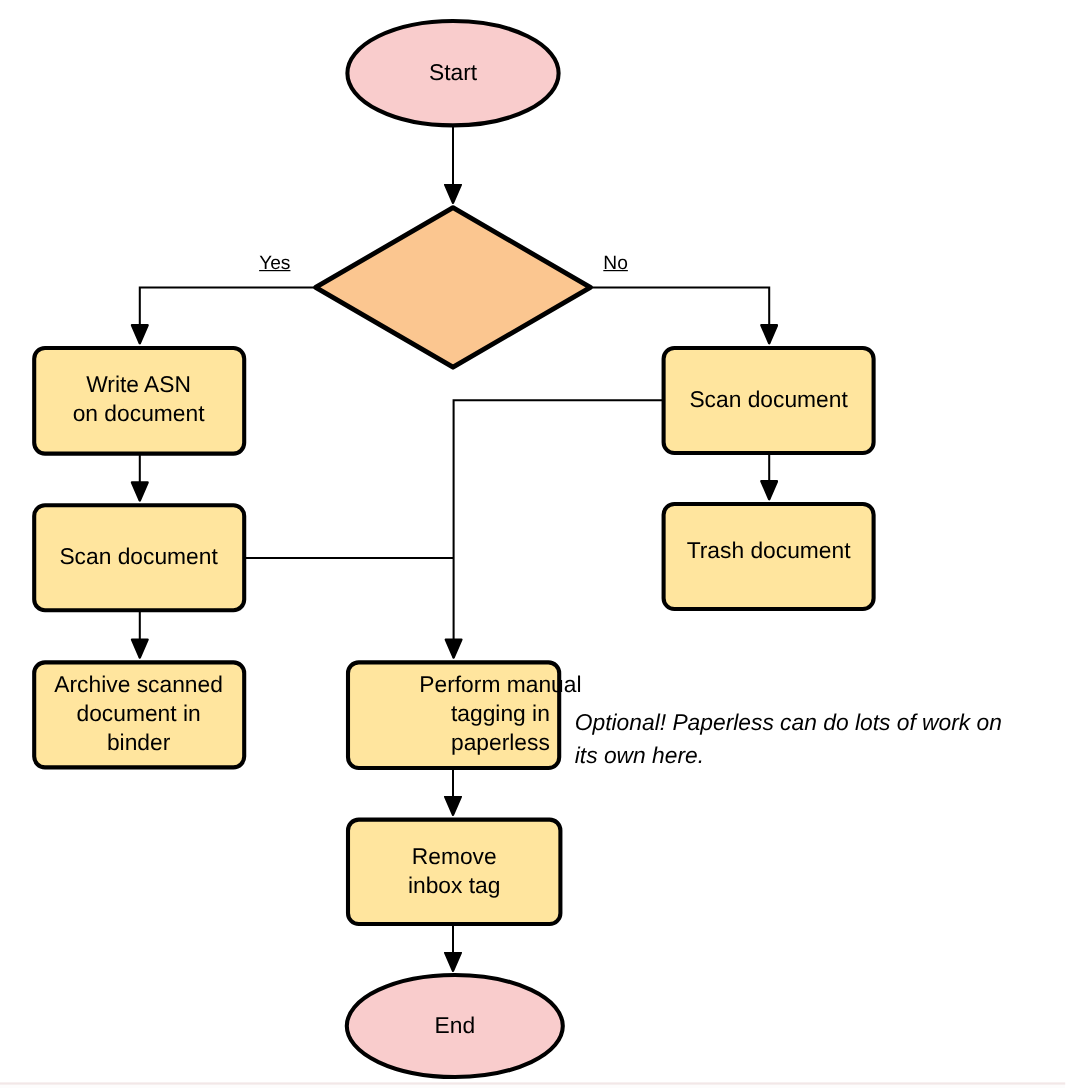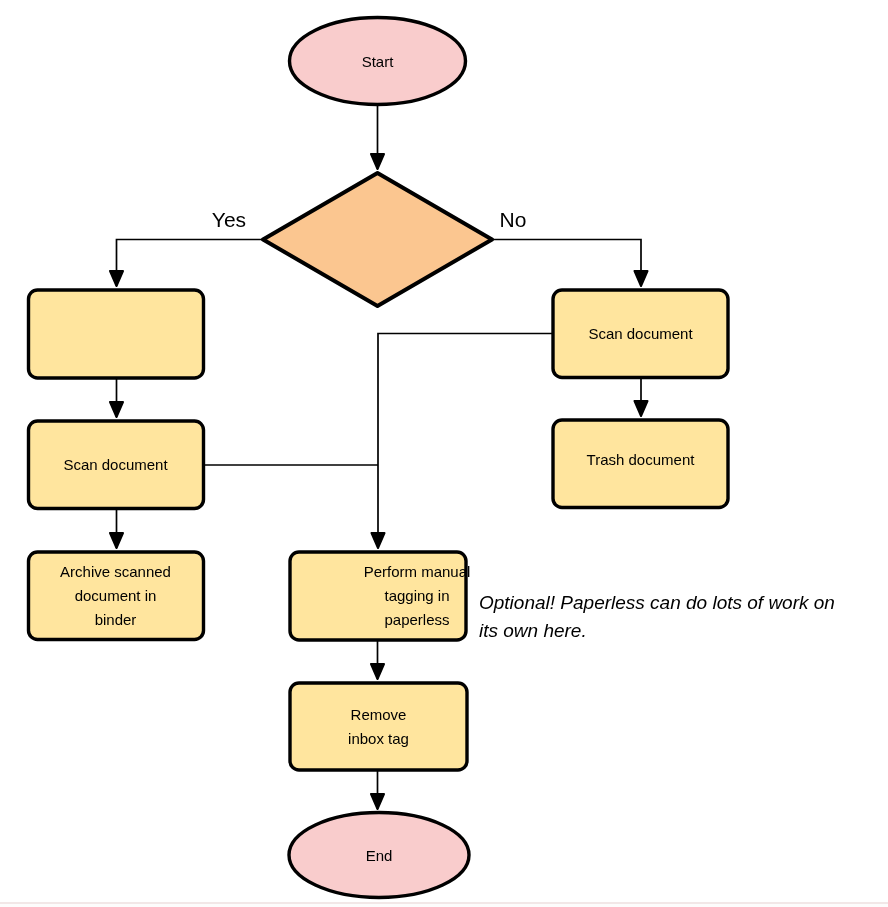--- a/index.html
+++ b/index.html
@@ -12,28 +12,29 @@
     font-family: "Liberation Sans", sans-serif;
   }
   .stage svg { position: absolute; left: 0; top: 0; }
   .lbl {
     position: absolute;
     display: flex;
     align-items: center;
     justify-content: center;
     text-align: center;
     color: #000000;
-    font-size: 15px;
+    font-size: 19px;
     line-height: 24px;
     white-space: pre-line;
     pointer-events: none;
   }
   .edge-lbl {
-    font-size: 21px;
+    font-size: 16px;
     line-height: 18px;
+    text-decoration: underline;
   }
   .note {
     position: absolute;
     left: 479px;
     top: 589px;
     width: 412px;
     color: #000000;
     font-size: 19px;
     line-height: 28px;
     font-style: italic;
@@ -96,20 +97,22 @@
     </g>
   </svg>
 
   <div class="lbl" style="left:290px; top:18px; width:175px; height:87px;">Start</div>
 
 
   <div class="lbl edge-lbl" style="left:199px; top:208px; width:60px; height:24px;">Yes</div>
 
   <div class="lbl edge-lbl" style="left:483px; top:208px; width:60px; height:24px;">No</div>
 
+  <div class="lbl" style="left:28px; top:290px; width:175px; height:88px;">Write ASN
+on document</div>
 
   <div class="lbl" style="left:28px; top:421px; width:175px; height:88px;">Scan document</div>
 
   <div class="lbl" style="left:28px; top:552px; width:175px; height:88px;">Archive scanned
 document in
 binder</div>
 
   <div class="lbl" style="left:553px; top:290px; width:175px; height:88px;">Scan document</div>
 
   <div class="lbl" style="left:553px; top:420px; width:175px; height:80px;">Trash document</div>

